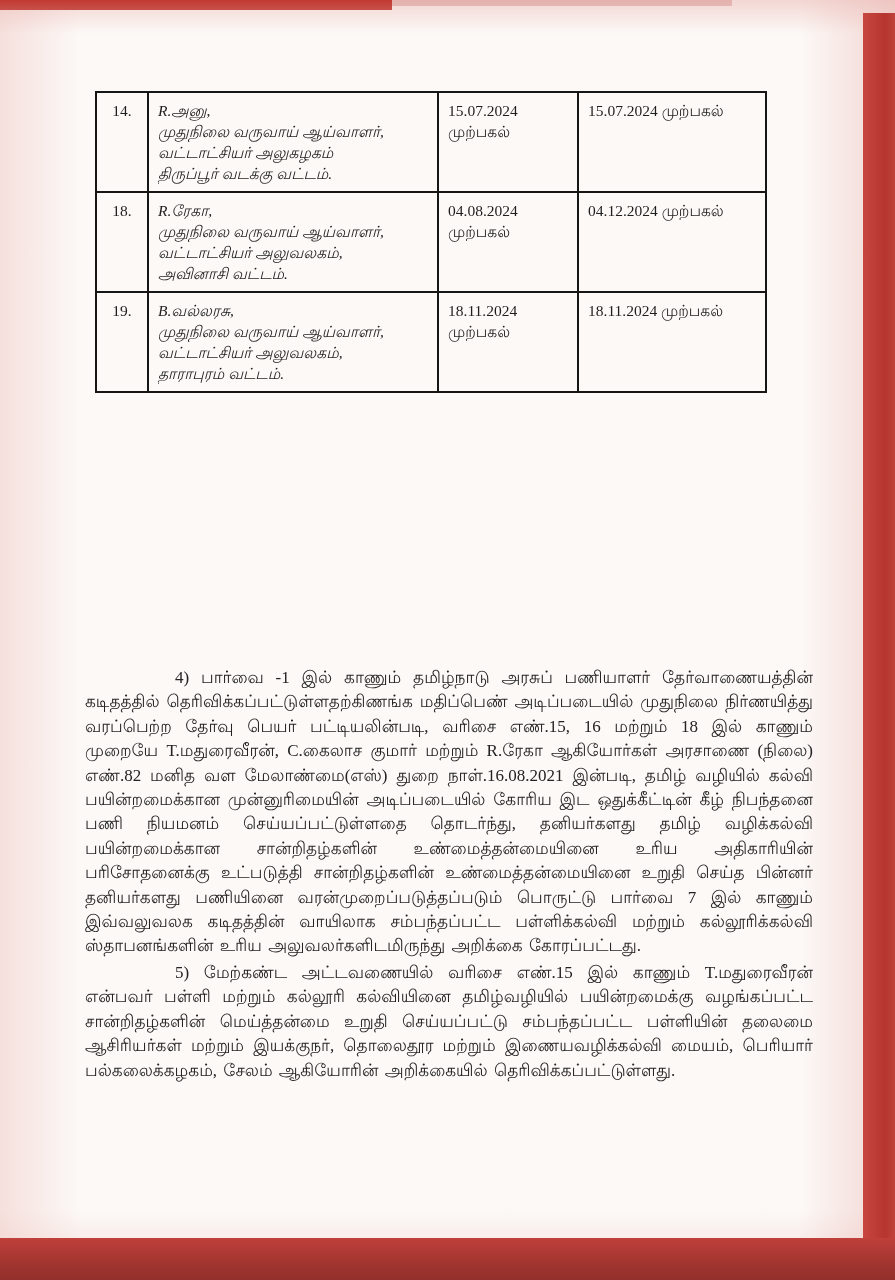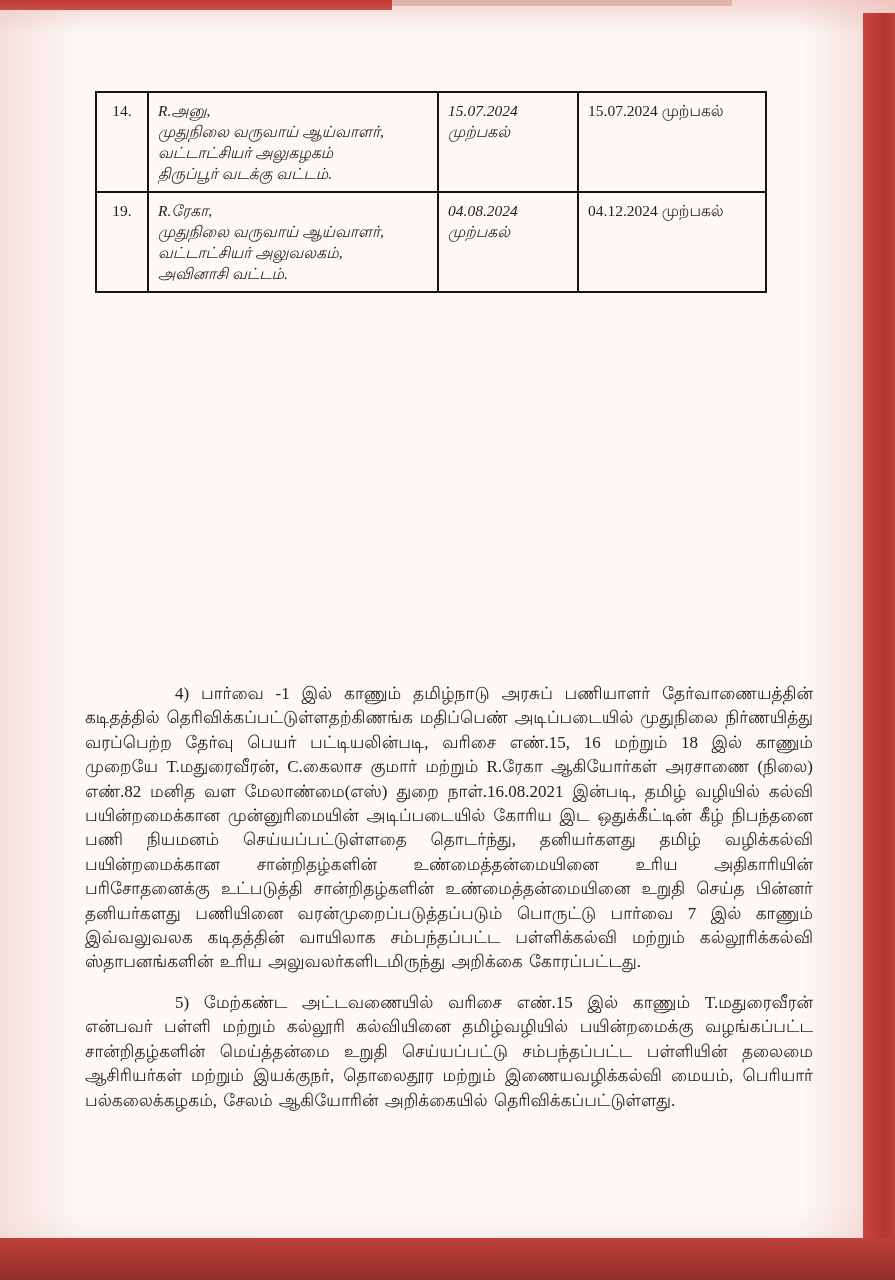--- a/index.html
+++ b/index.html
@@ -62,36 +62,36 @@
     padding: 7px 9px;
     font-size: 15.5px;
     line-height: 21px;
   }
   .doc-table tr { height: 95px; }
   .cell-no {
     text-align: center;
     vertical-align: middle;
     font-size: 16px;
   }
-  .cell-date1 { white-space: pre-line; font-style: italic; }
+  .cell-date1 { white-space: pre-line; }
   .nm { white-space: nowrap; overflow: hidden; font-style: italic; }
   
   .body-text {
     position: absolute;
     left: 85px; top: 666px;
     width: 728px;
     font-size: 17px;
     line-height: 24.4px;
     text-align: justify;
     color: #232323;
     word-spacing: 2px;
   }
   .para {
     text-indent: 90px;
-    margin: 16px 0 2px 0;
+    margin: 0 0 2px 0;
   }
   .para-gap {
     margin-top: 26px;
   }
 </style>
 </head>
 <body>
 
 <div class="page">
 
@@ -109,30 +109,42 @@
           <div class="nm">R.அனு,</div>
           <div class="nm">முதுநிலை வருவாய் ஆய்வாளர்,</div>
           <div class="nm">வட்டாட்சியர் அலுகழகம்</div>
           <div class="nm">திருப்பூர் வடக்கு வட்டம்.</div>
         </td>
         <td class="cell-date1">15.07.2024
 முற்பகல்</td>
         <td>15.07.2024 முற்பகல்</td>
       </tr>
       <tr>
-        <td class="cell-no">19.</td>
+        <td class="cell-no">18.</td>
         <td>
           <div class="nm">R.ரேகா,</div>
           <div class="nm">முதுநிலை வருவாய் ஆய்வாளர்,</div>
           <div class="nm">வட்டாட்சியர் அலுவலகம்,</div>
           <div class="nm">அவினாசி வட்டம்.</div>
         </td>
         <td class="cell-date1">04.08.2024
 முற்பகல்</td>
         <td>04.12.2024 முற்பகல்</td>
+      </tr>
+      <tr>
+        <td class="cell-no">19.</td>
+        <td>
+          <div class="nm">B.வல்லரசு,</div>
+          <div class="nm">முதுநிலை வருவாய் ஆய்வாளர்,</div>
+          <div class="nm">வட்டாட்சியர் அலுவலகம்,</div>
+          <div class="nm">தாராபுரம் வட்டம்.</div>
+        </td>
+        <td class="cell-date1">18.11.2024
+முற்பகல்</td>
+        <td>18.11.2024 முற்பகல்</td>
       </tr>
     </tbody>
   </table>
 
   <div class="body-text">
     <p class="para">4) பார்வை -1 இல் காணும் தமிழ்நாடு அரசுப் பணியாளர் தேர்வாணையத்தின் கடிதத்தில் தெரிவிக்கப்பட்டுள்ளதற்கிணங்க மதிப்பெண் அடிப்படையில் முதுநிலை நிர்ணயித்து வரப்பெற்ற தேர்வு பெயர் பட்டியலின்படி, வரிசை எண்.15, 16 மற்றும் 18 இல் காணும் முறையே T.மதுரைவீரன், C.கைலாச குமார் மற்றும் R.ரேகா ஆகியோர்கள் அரசாணை (நிலை) எண்.82 மனித வள மேலாண்மை(எஸ்) துறை நாள்.16.08.2021 இன்படி, தமிழ் வழியில் கல்வி பயின்றமைக்கான முன்னுரிமையின் அடிப்படையில் கோரிய இட ஒதுக்கீட்டின் கீழ் நிபந்தனை பணி நியமனம் செய்யப்பட்டுள்ளதை தொடர்ந்து, தனியர்களது தமிழ் வழிக்கல்வி பயின்றமைக்கான சான்றிதழ்களின் உண்மைத்தன்மையினை உரிய அதிகாரியின் பரிசோதனைக்கு உட்படுத்தி சான்றிதழ்களின் உண்மைத்தன்மையினை உறுதி செய்த பின்னர் தனியர்களது பணியினை வரன்முறைப்படுத்தப்படும் பொருட்டு பார்வை 7 இல் காணும் இவ்வலுவலக கடிதத்தின் வாயிலாக சம்பந்தப்பட்ட பள்ளிக்கல்வி மற்றும் கல்லூரிக்கல்வி ஸ்தாபனங்களின் உரிய அலுவலர்களிடமிருந்து அறிக்கை கோரப்பட்டது.</p>
     <p class="para">5) மேற்கண்ட அட்டவணையில் வரிசை எண்.15 இல் காணும் T.மதுரைவீரன் என்பவர் பள்ளி மற்றும் கல்லூரி கல்வியினை தமிழ்வழியில் பயின்றமைக்கு வழங்கப்பட்ட சான்றிதழ்களின் மெய்த்தன்மை உறுதி செய்யப்பட்டு சம்பந்தப்பட்ட பள்ளியின் தலைமை ஆசிரியர்கள் மற்றும் இயக்குநர், தொலைதூர மற்றும் இணையவழிக்கல்வி மையம், பெரியார் பல்கலைக்கழகம், சேலம் ஆகியோரின் அறிக்கையில் தெரிவிக்கப்பட்டுள்ளது.</p>
   </div>
 
   <div class="bar-top"></div>

